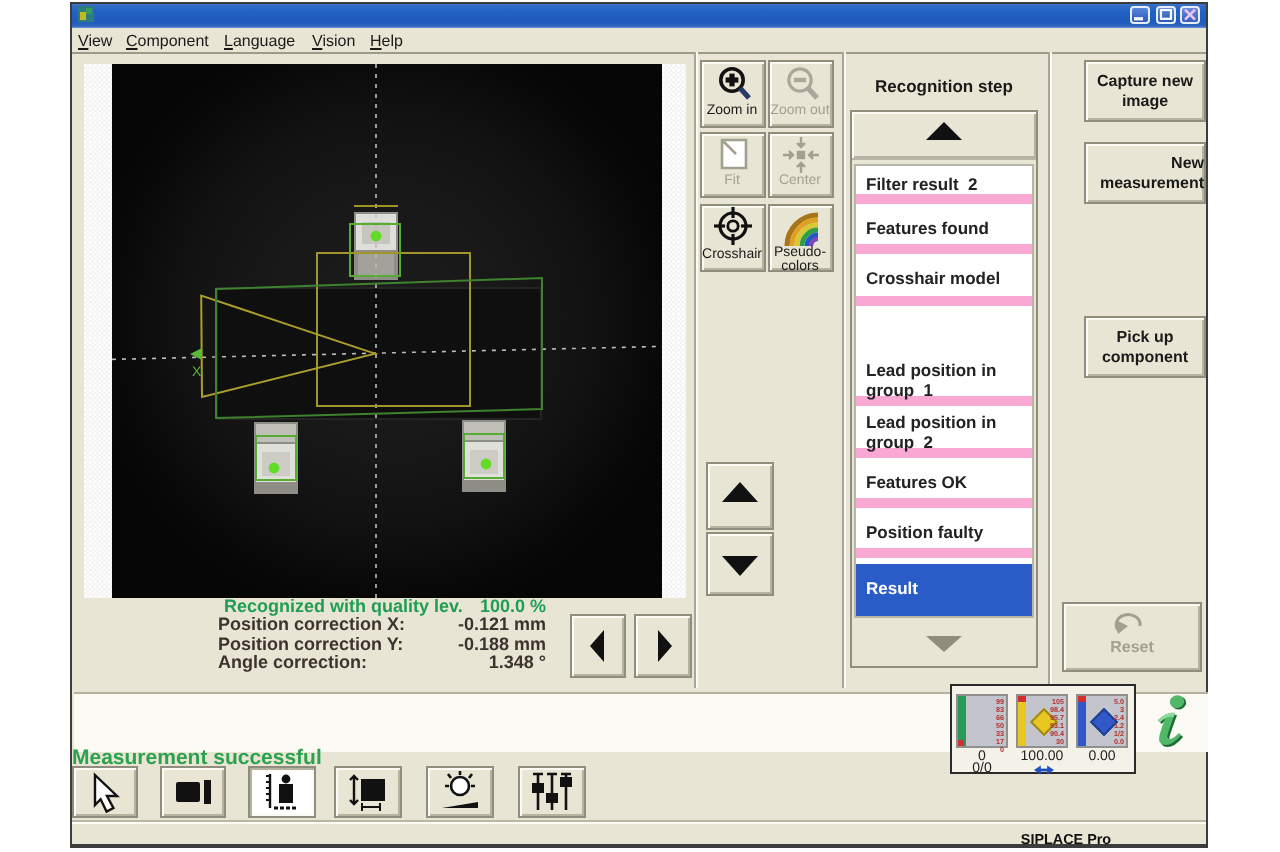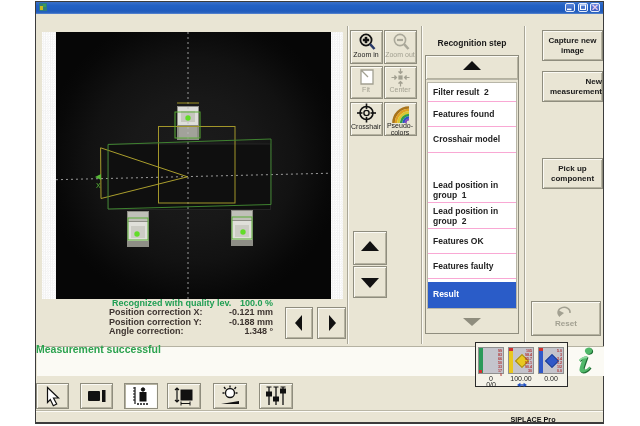--- a/index.html
+++ b/index.html
@@ -37,31 +37,31 @@
     box-shadow:inset 1px 1px 0 #fbfaf4, inset -1px -1px 0 #b5b2a0;
     font-size:7px; color:#1a1a1a; text-align:center; }
   .btn.dis { color:#a2a091; }
   
   #reclabel { position:absolute; left:389px; top:36px; width:94px; text-align:center;
     font-size:8.5px; font-weight:bold; color:#1a1a1a; }
   #recpanel { position:absolute; left:389px; top:52.5px; width:94px; height:279px;
     border:1px solid #8f8d7e; background:#e9e5d4; }
   #reclist { position:absolute; left:1px; top:26px; width:90px; height:227px;
     background:#fff; border:1px solid #b8b6a8; font-size:8.5px; font-weight:bold; color:#222; }
-  .item { position:absolute; left:0; width:100%; border-bottom:1px solid #f9a8d4; padding-left:5px; }
+  .item { position:absolute; left:0; width:100%; border-bottom:5px solid #f9a8d4; padding-left:5px; }
   
   .rbtn { position:absolute; left:506px; width:61px; background:#e9e5d4;
     border:1px solid #8f8d7e; box-shadow:inset 1px 1px 0 #fbfaf4, inset -1px -1px 0 #b5b2a0;
     font-size:8px; font-weight:bold; color:#1a1a1a; text-align:center; }
   
   .vline { position:absolute; width:1px; background:#a9a697; box-shadow:1px 0 0 #fbfaf4; }
   
   #band { position:absolute; left:1px; top:343.5px; width:567px; height:30px; background:#fbfaf4;
     border-top:1px solid #b5b2a2; }
-  #msg { position:absolute; left:0px; top:341px; font-size:10.5px; font-weight:bold; color:#2ba24e; }
+  #msg { position:absolute; left:0px; top:371px; font-size:10.5px; font-weight:bold; color:#2ba24e; }
   
   .tbbtn { position:absolute; top:380.5px; height:26px; background:#e9e5d4;
     border:1px solid #8f8d7e; box-shadow:inset 1px 1px 0 #fbfaf4, inset -1px -1px 0 #b5b2a0; }
   .tbbtn.pressed { background:#fff; box-shadow:inset 1px 1px 0 #b5b2a0, inset -1px -1px 0 #fbfaf4; }
   
   #statgroove { position:absolute; left:0px; top:408px; width:567px; height:2px;
     border-top:1px solid #b9b6a5; border-bottom:1px solid #fdfcf7; }
   #statbar { position:absolute; left:0px; top:412.5px; width:567px; height:9px; }
   #statcell { position:absolute; left:442px; top:412.5px; width:110px; height:9px;
     font-size:7.2px; font-weight:bold; color:#111; text-align:center; line-height:9px; }
@@ -83,20 +83,27 @@
           <rect x="1" y="4.6" width="4.5" height="1.6" fill="#fff"></rect>
         </svg></div>
     <div class="tbtn" style="right:15.5px;"><svg width="8" height="7" viewBox="0 0 8 7">
           <rect x="1.5" y="1" width="5" height="4.4" fill="none" stroke="#fff" stroke-width="1.1"></rect>
         </svg></div>
     <div class="tbtn" style="right:3px; background:linear-gradient(#6a8ae0,#3a5ac0);"><svg width="8" height="7" viewBox="0 0 8 7">
           <path d="M1.5 0.8 L6.5 5.8 M6.5 0.8 L1.5 5.8" stroke="#e8c8e8" stroke-width="1.3"></path>
         </svg></div>
   </div>
 
+  <div id="menu">
+    <span style="left:3px;"><u>V</u>iew</span>
+    <span style="left:27px;"><u>C</u>omponent</span>
+    <span style="left:76px;"><u>L</u>anguage</span>
+    <span style="left:120px;"><u>V</u>ision</span>
+    <span style="left:149px;"><u>H</u>elp</span>
+  </div>
 
   <div id="imgw">
     <div id="cam">
       <svg width="275" height="267" viewBox="0 0 275 267" style="position:absolute;left:0;top:0;">
 
         <rect x="52.5" y="112" width="162" height="65.5" fill="#0f0f0f" stroke="#242424" stroke-width="1"></rect>
 
         <rect x="121" y="74" width="22" height="34" fill="#8e8e86"></rect>
         <rect x="122" y="75" width="20" height="18" fill="#dededa"></rect>
         <rect x="125" y="79" width="14" height="11" fill="#c6c6be"></rect>
@@ -245,21 +252,21 @@
           <path d="M45 5 L54 14 L36 14 Z" fill="#111"></path>
         </svg>
     </div>
     <div id="reclist">
       <div class="item" style="top:0; height:19.5px; line-height:19px;">Filter result&nbsp; 2</div>
       <div class="item" style="top:19.5px; height:25.4px; line-height:25px;">Features found</div>
       <div class="item" style="top:44.9px; height:25.5px; line-height:25px;">Crosshair model</div>
       <div class="item" style="top:95.4px; height:25.6px; padding-top:2.5px; line-height:10px;">Lead position in<br>group&nbsp; 1</div>
       <div class="item" style="top:121px; height:25.5px; padding-top:2.5px; line-height:10px;">Lead position in<br>group&nbsp; 2</div>
       <div class="item" style="top:146.5px; height:25px; line-height:24px;">Features OK</div>
-      <div class="item" style="top:171.5px; height:25.1px; line-height:25px;">Features faulty</div>
+      <div class="item" style="top:171.5px; height:25.1px; line-height:25px;">Position faulty</div>
       <div class="item" style="top:199.6px; height:25.9px; line-height:25px; background:#2a5cc8; color:#fff; border-bottom:none;">Result</div>
     </div>
     <div class="btn" style="left:0px; top:255px; width:92px; height:22px; border:none; box-shadow:none;">
       <svg width="90" height="20">
           <path d="M36 7 L54 7 L45 15 Z" fill="#8f8d7e"></path>
         </svg>
     </div>
   </div>
 
   <div class="rbtn" style="top:28px; height:31px; padding-top:5px; line-height:10px;">Capture new<br>image</div>

